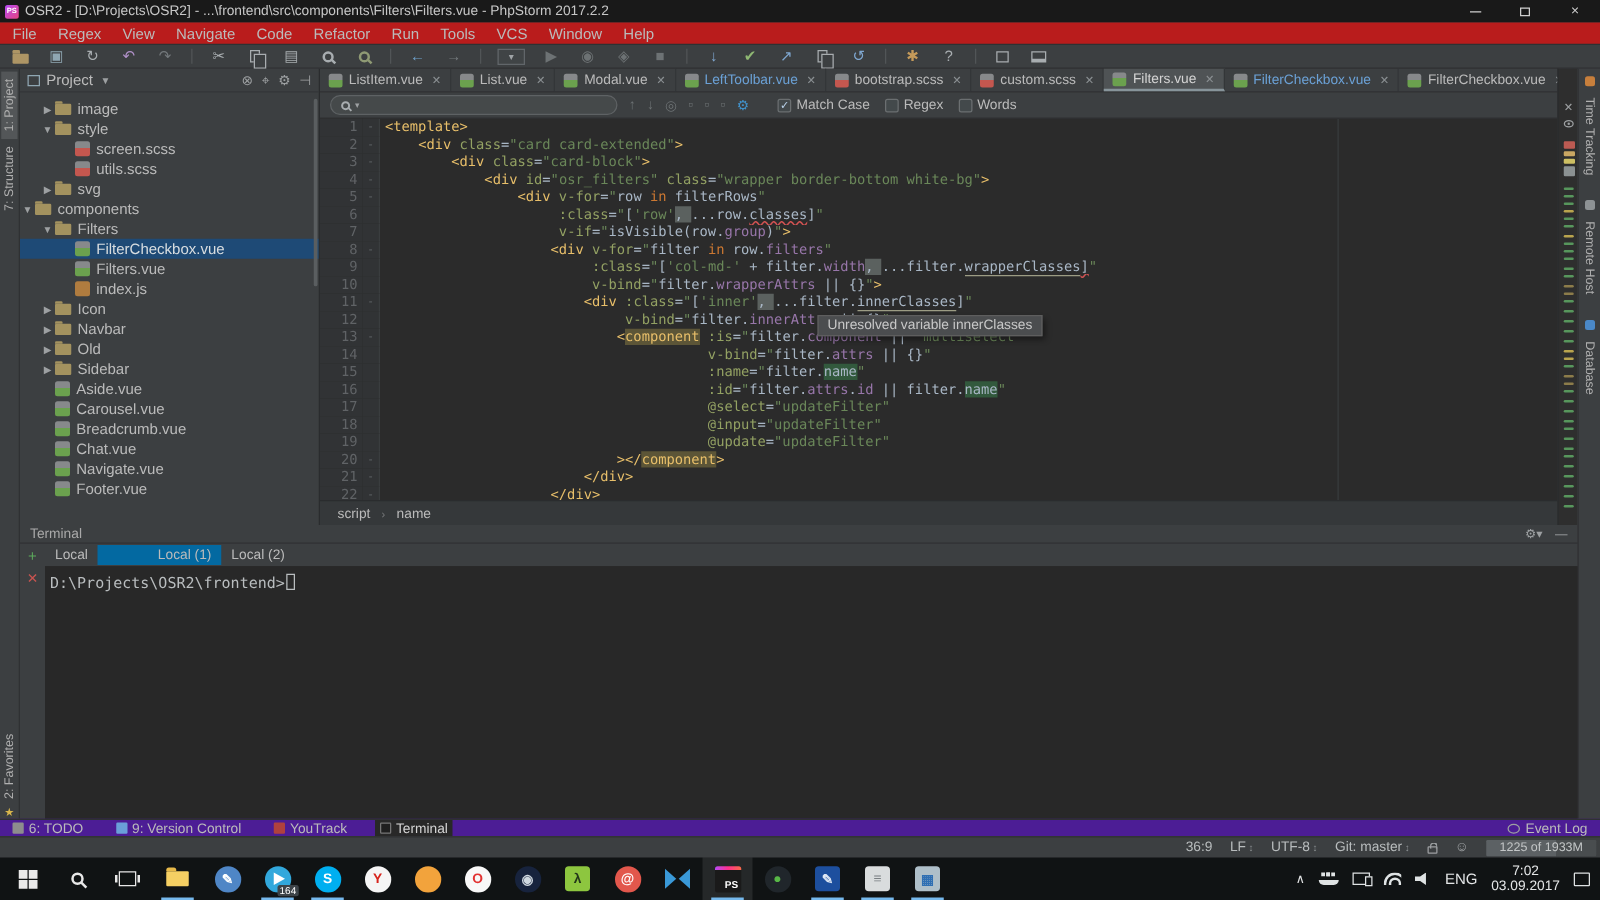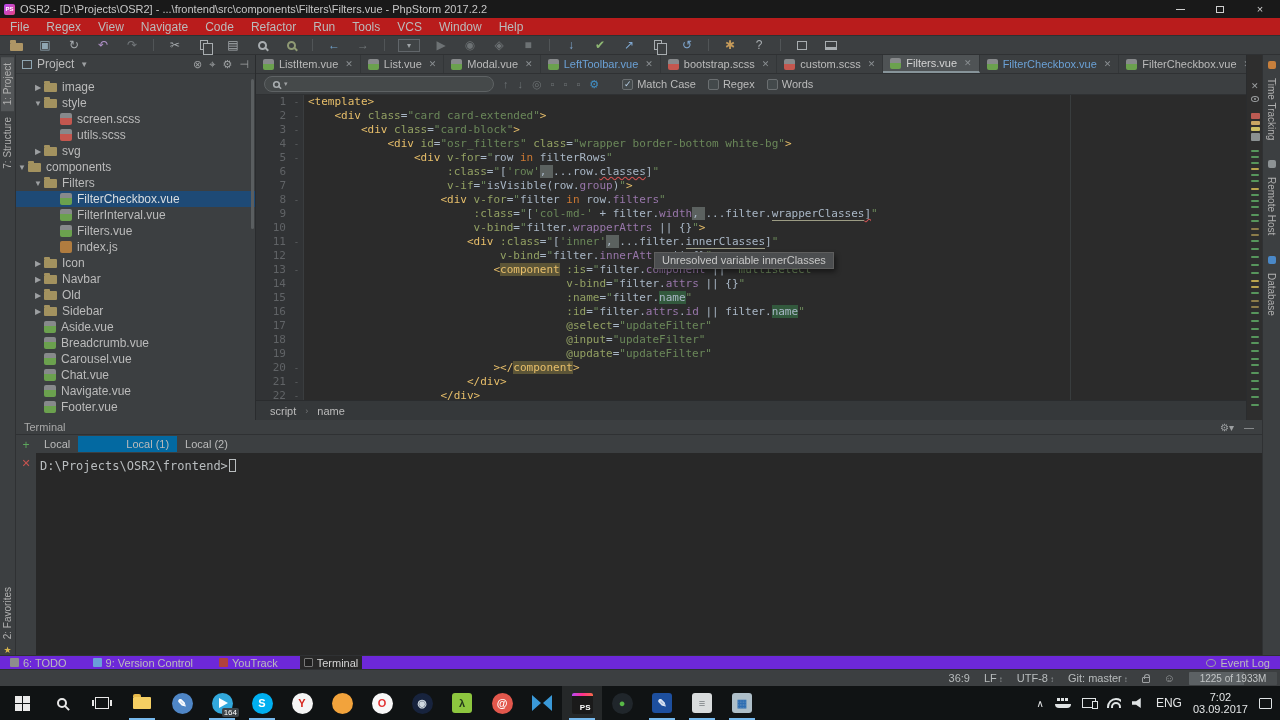--- a/index.html
+++ b/index.html
@@ -116,21 +116,21 @@
   .plus { color:#5ca75c; font-size:12px; line-height:10px; }
   .redx { color:#c75450; font-size:11px; line-height:10px; }
   .termmain { flex:1; display:flex; flex-direction:column; }
   .termtabs { height:18px; background:#3c3f41; display:flex; align-items:center; font-size:11px; }
   .ttab { padding:2px 8px; color:#bbbbbb; }
   .ttab.active { background:#0369a1;padding-left:48px; }
   .termout { flex:1; background:#282828; font-family:"DejaVu Sans Mono", monospace; font-size:12px; color:#b9bdbf; padding:6px 4px; }
   .cursorbox { display:inline-block; width:7px; height:13px; border:1px solid #b9bdbf; vertical-align:-2px; margin-left:1px; }
 
   
-  .twbar { position:absolute; left:0; right:0; top:655px; height:14px; background:#6d28d9; border-top:1px solid #2f3133; display:flex; align-items:center; font-size:11px; color:#bbbbbb; padding:0 6px; gap:18px; }
+  .twbar { position:absolute; left:0; right:0; top:655px; height:14px; background:#4c1d95; border-top:1px solid #2f3133; display:flex; align-items:center; font-size:11px; color:#bbbbbb; padding:0 6px; gap:18px; }
   .twbtn { display:flex; align-items:center; gap:4px; padding:0 4px; height:14px; }
   .twbtn.active { background:#282828; color:#d4d4d4; }
   .twi { width:9px; height:9px; border-radius:1px; display:inline-block; }
   .twi-todo { background:#8d8d8d; }
   .twi-vcs { background:#6a9fd8; }
   .twi-yt { background:#b0413e; }
   .twi-term { background:#1f1f1f; border:1px solid #777; }
   .twspacer { flex:1; }
   .balloon { width:10px; height:8px; border:1px solid #9da0a2; border-radius:50%; position:relative; }
   .statusbar { position:absolute; left:0; right:0; top:669px; height:17px; background:#3c3f41; border-top:1px solid #2f3133; display:flex; align-items:center; justify-content:flex-end; gap:14px; font-size:11px; color:#b8bcbd; padding-right:3px; }
@@ -350,25 +350,20 @@
           <span>Filters</span>
         </div>
         <div class="trow sel" style="padding-left: 32px;">
           <span class="arrow"></span>
           <span class="fi fi-vue"></span>
           <span>FilterCheckbox.vue</span>
         </div>
         <div class="trow" style="padding-left: 32px;">
           <span class="arrow"></span>
           <span class="fi fi-vue"></span>
-          <span>FilterInterval.vue</span>
-        </div>
-        <div class="trow" style="padding-left: 32px;">
-          <span class="arrow"></span>
-          <span class="fi fi-vue"></span>
           <span>Filters.vue</span>
         </div>
         <div class="trow" style="padding-left: 32px;">
           <span class="arrow"></span>
           <span class="fi fi-js"></span>
           <span>index.js</span>
         </div>
         <div class="trow" style="padding-left: 16px;">
           <span class="arrow">▶</span>
           <span class="tfolder"></span>
@@ -390,26 +385,26 @@
           <span>Sidebar</span>
         </div>
         <div class="trow" style="padding-left: 16px;">
           <span class="arrow"></span>
           <span class="fi fi-vue"></span>
           <span>Aside.vue</span>
         </div>
         <div class="trow" style="padding-left: 16px;">
           <span class="arrow"></span>
           <span class="fi fi-vue"></span>
+          <span>Carousel.vue</span>
+        </div>
+        <div class="trow" style="padding-left: 16px;">
+          <span class="arrow"></span>
+          <span class="fi fi-vue"></span>
           <span>Breadcrumb.vue</span>
-        </div>
-        <div class="trow" style="padding-left: 16px;">
-          <span class="arrow"></span>
-          <span class="fi fi-vue"></span>
-          <span>Carousel.vue</span>
         </div>
         <div class="trow" style="padding-left: 16px;">
           <span class="arrow"></span>
           <span class="fi fi-vue"></span>
           <span>Chat.vue</span>
         </div>
         <div class="trow" style="padding-left: 16px;">
           <span class="arrow"></span>
           <span class="fi fi-vue"></span>
           <span>Navigate.vue</span>

